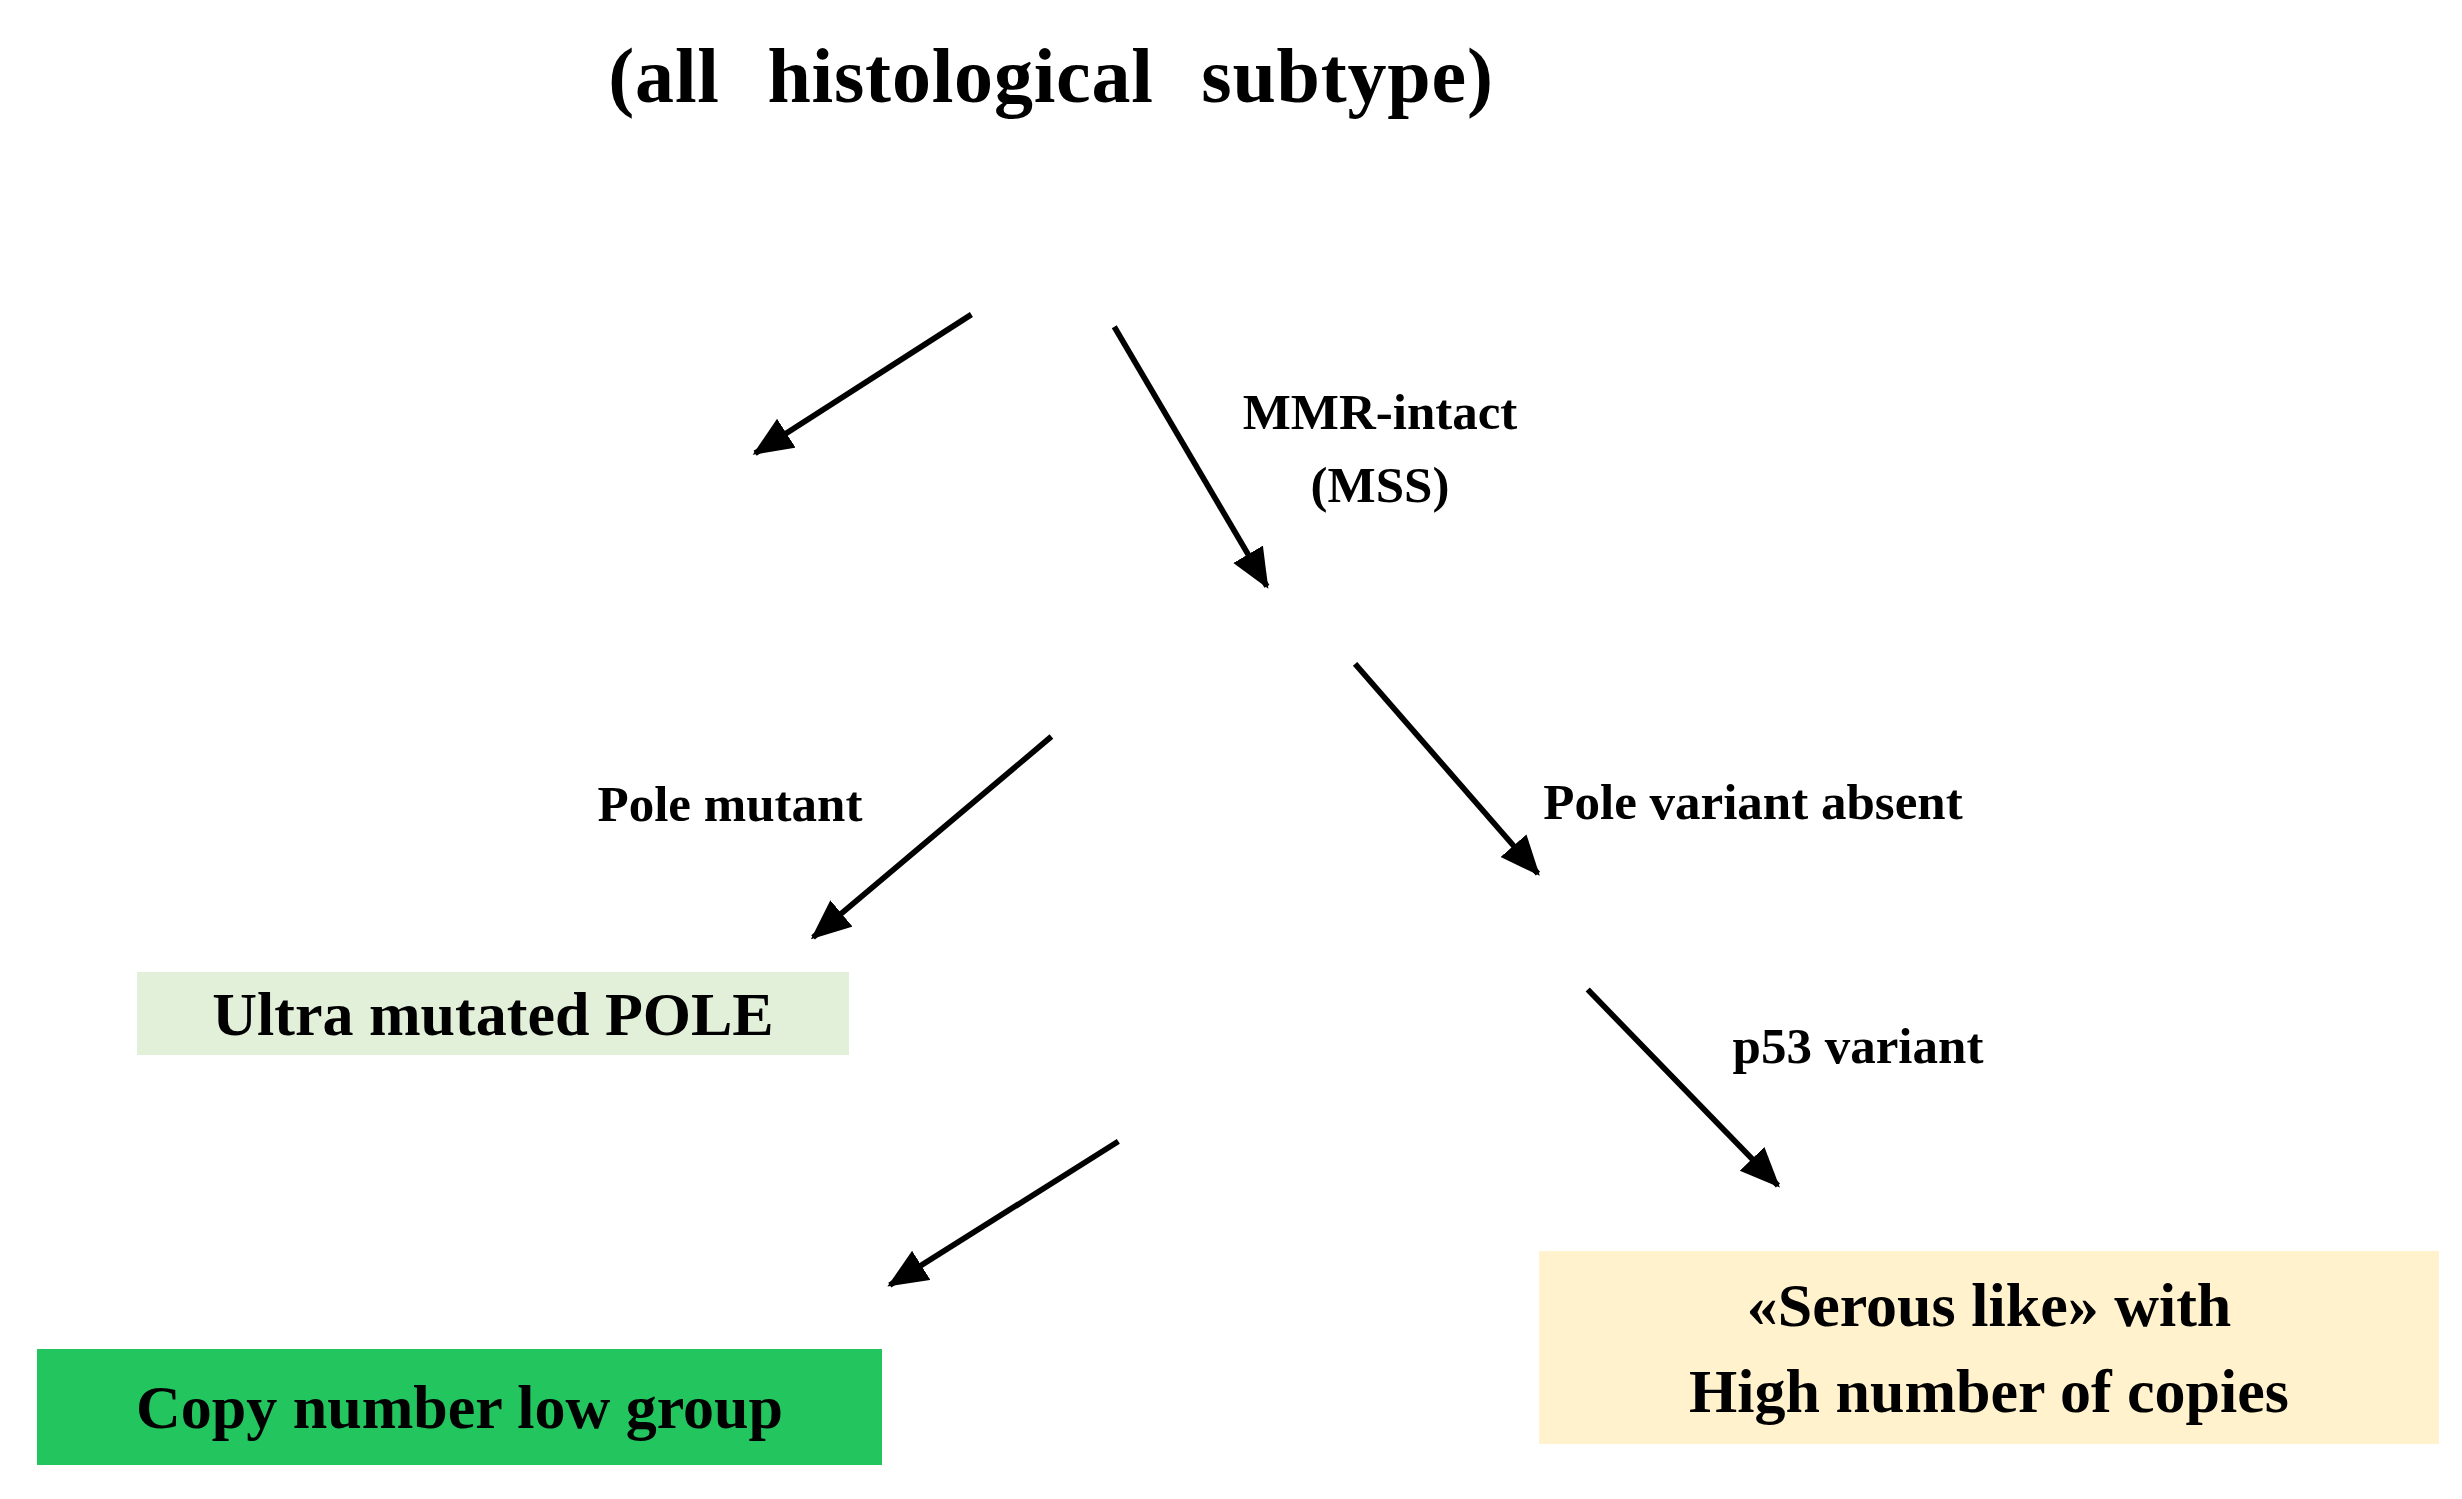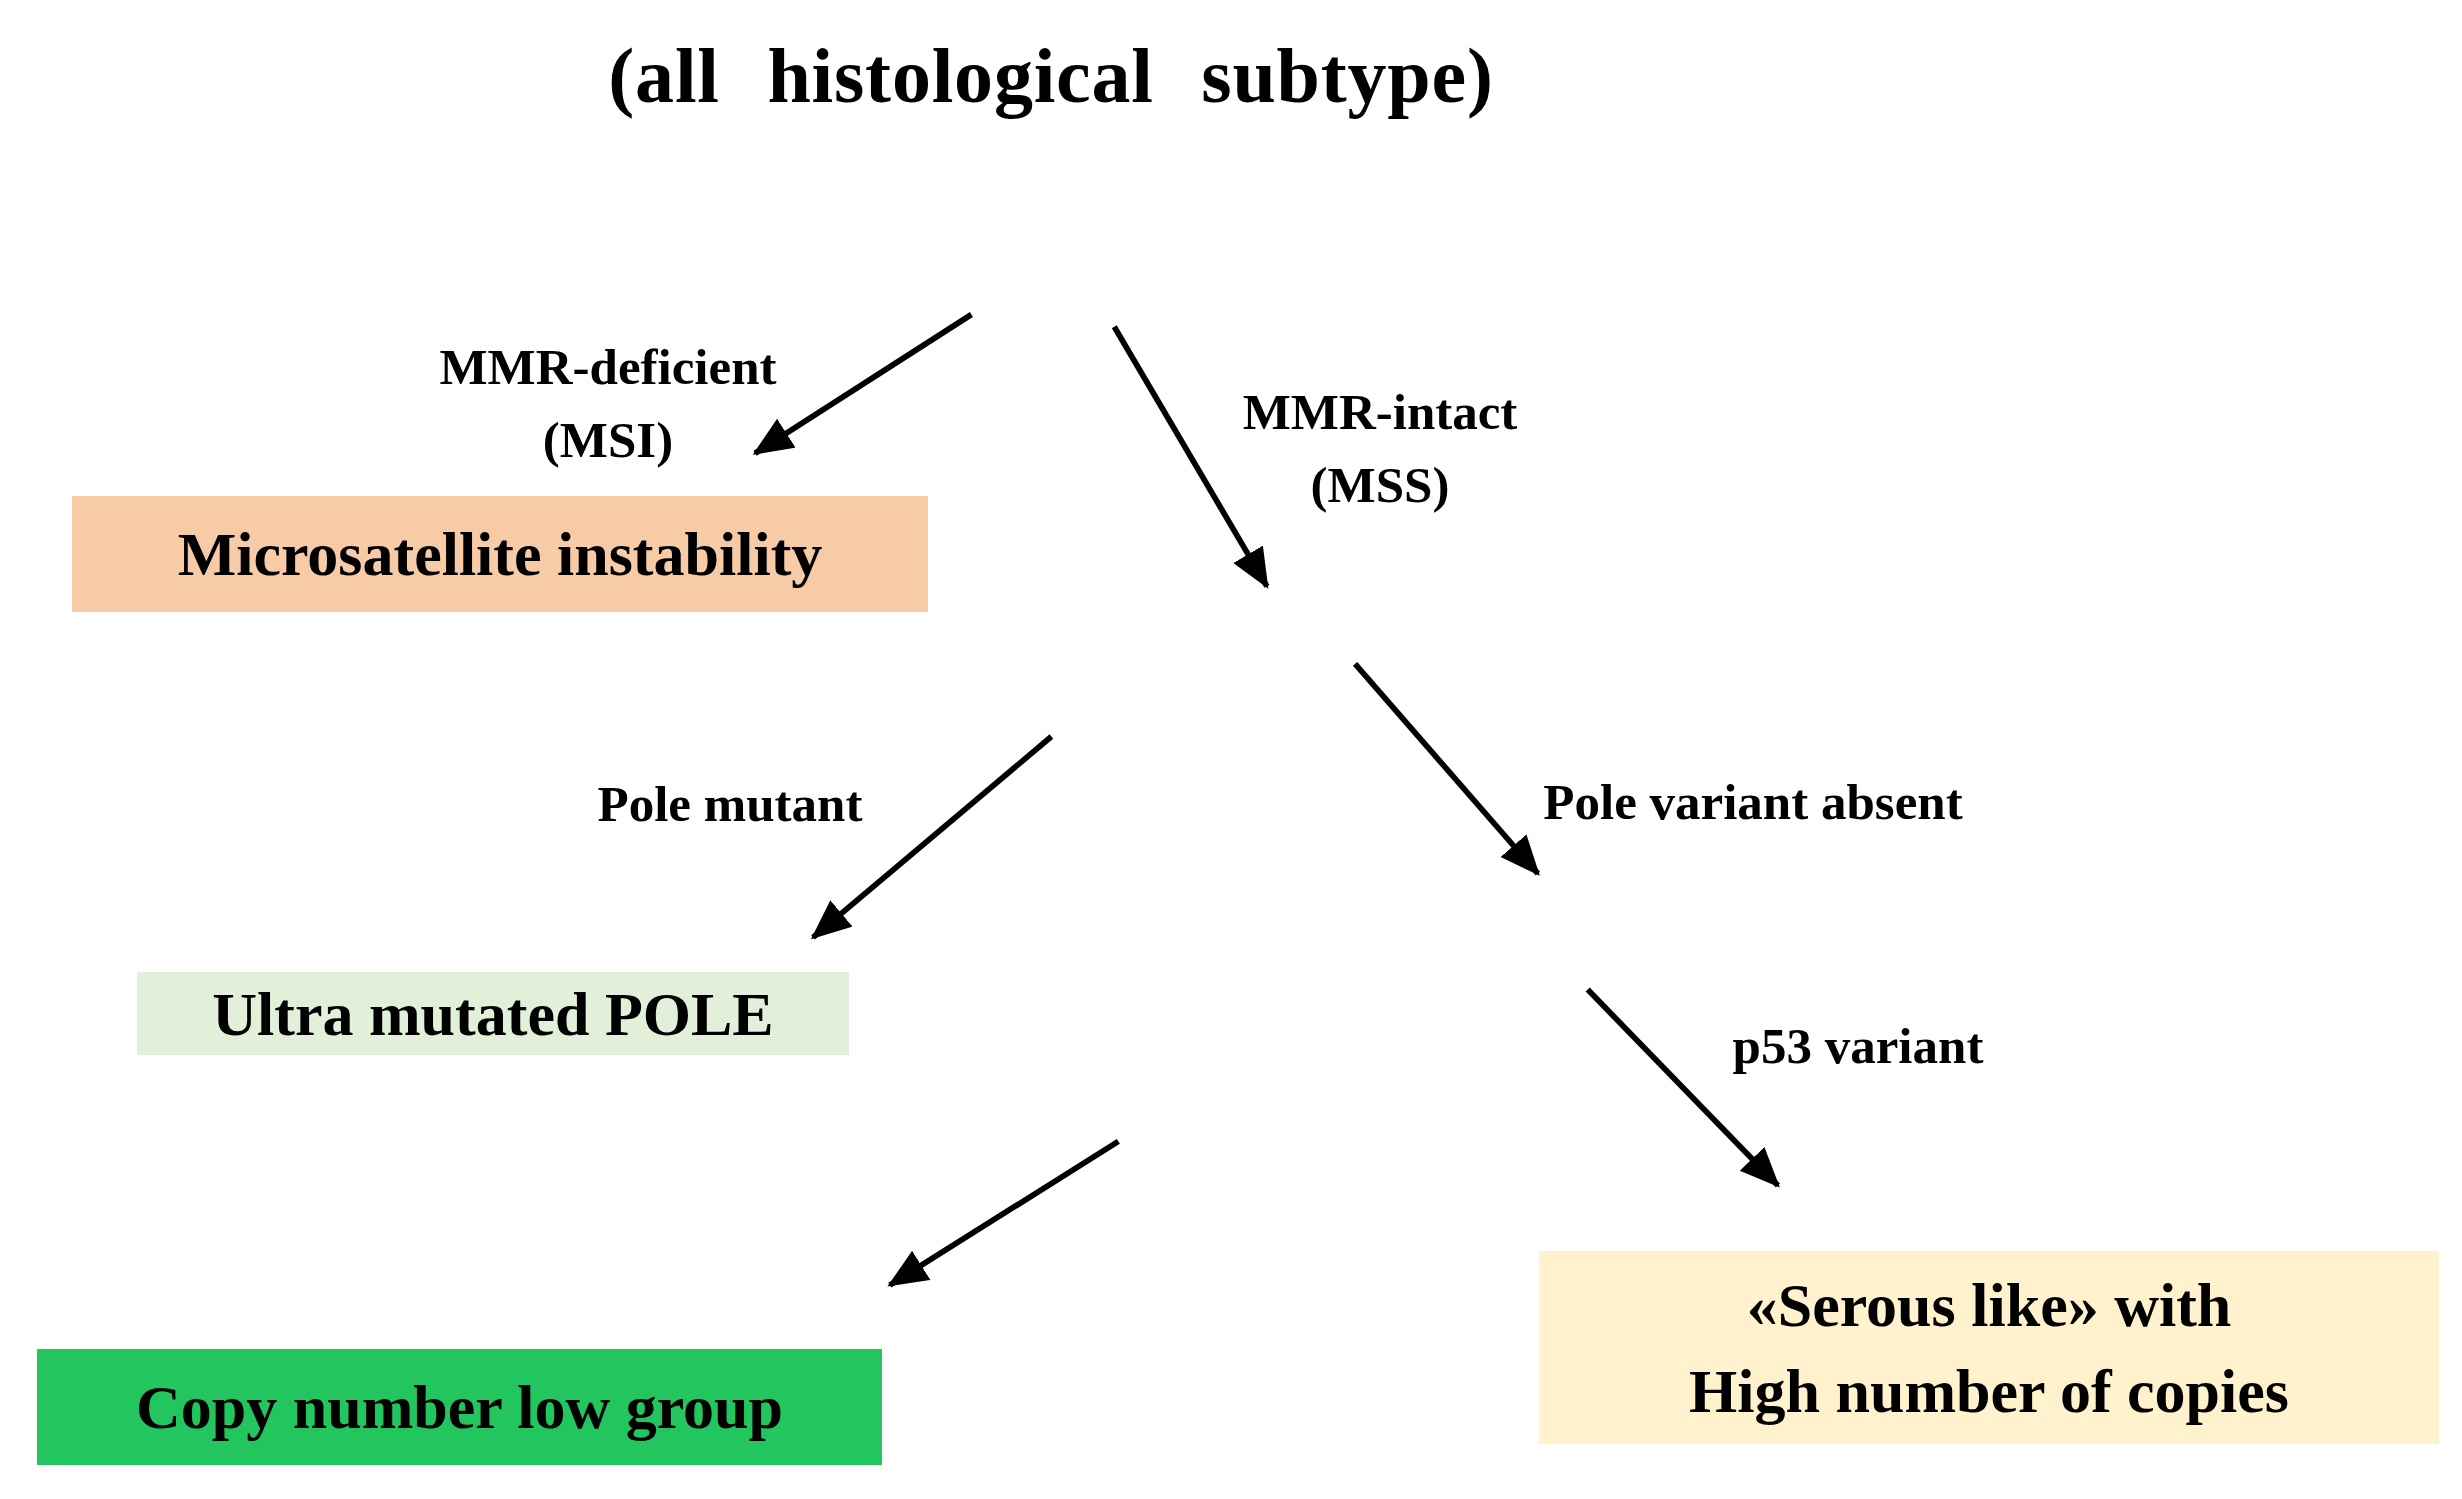--- a/index.html
+++ b/index.html
@@ -78,40 +78,33 @@
       </marker>
     </defs>
     <line x1="1190" y1="385" x2="925" y2="555" stroke="#000" stroke-width="7" marker-end="url(#ah)"></line>
     <line x1="1365" y1="400" x2="1552" y2="718" stroke="#000" stroke-width="7" marker-end="url(#ah)"></line>
     <line x1="1288" y1="902" x2="996" y2="1148" stroke="#000" stroke-width="7" marker-end="url(#ah)"></line>
     <line x1="1660" y1="813" x2="1884" y2="1070" stroke="#000" stroke-width="7" marker-end="url(#ah)"></line>
     <line x1="1370" y1="1398" x2="1090" y2="1574" stroke="#000" stroke-width="7" marker-end="url(#ah)"></line>
     <line x1="1945" y1="1212" x2="2178" y2="1452" stroke="#000" stroke-width="7" marker-end="url(#ah)"></line>
   </svg>
 
-  <div id="label-mmr-deficient" class="abs edge-label">
-    <div>MMR-deficient</div>
-    <div>(MSI)</div>
-  </div>
 
   <div id="label-mmr-intact" class="abs edge-label">
     <div>MMR-intact</div>
     <div>(MSS)</div>
   </div>
 
   <div id="label-pole-mutant" class="abs edge-label single">Pole mutant</div>
 
   <div id="label-pole-variant" class="abs edge-label single">Pole variant absent</div>
 
 
   <div id="label-p53-mutant" class="abs edge-label single">p53 variant</div>
 
-  <div id="node-msi" class="abs node" style="background-color: rgb(247, 203, 166);">
-    <div>Microsatellite instability</div>
-  </div>
 
   <div id="node-pole" class="abs node" style="background-color: rgb(226, 240, 217);">
     <div>Ultra mutated POLE</div>
   </div>
 
   <div id="node-cnl" class="abs node" style="background-color: #22c55e;">
     <div>Copy number low group</div>
   </div>
 
   <div id="node-serous" class="abs node" style="background-color: rgb(255, 242, 204);">

